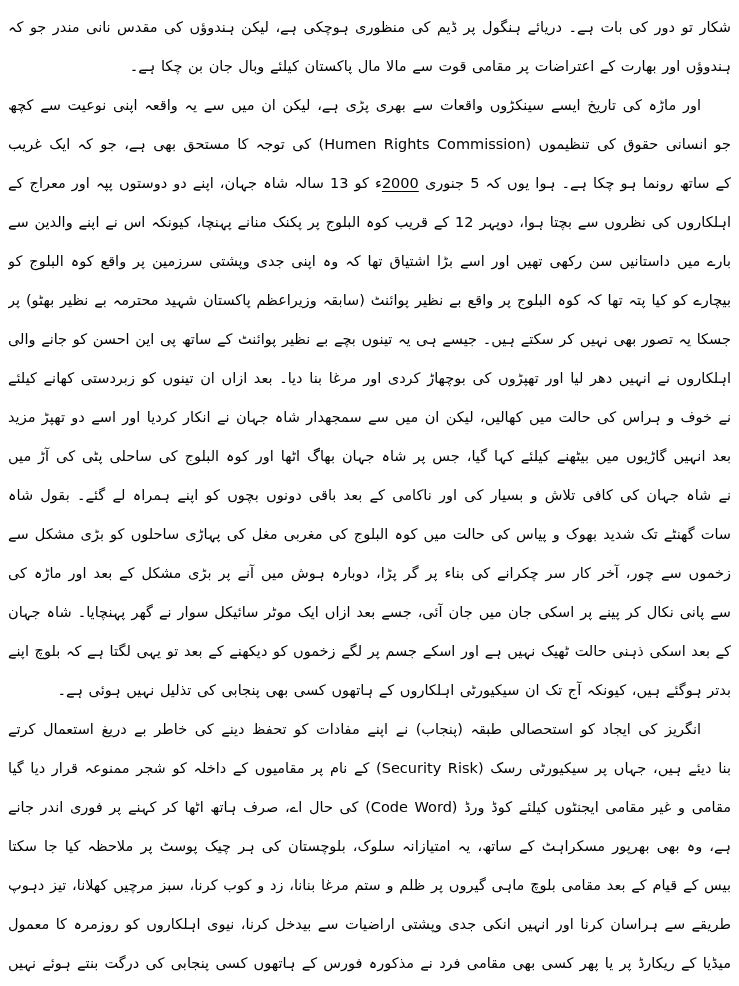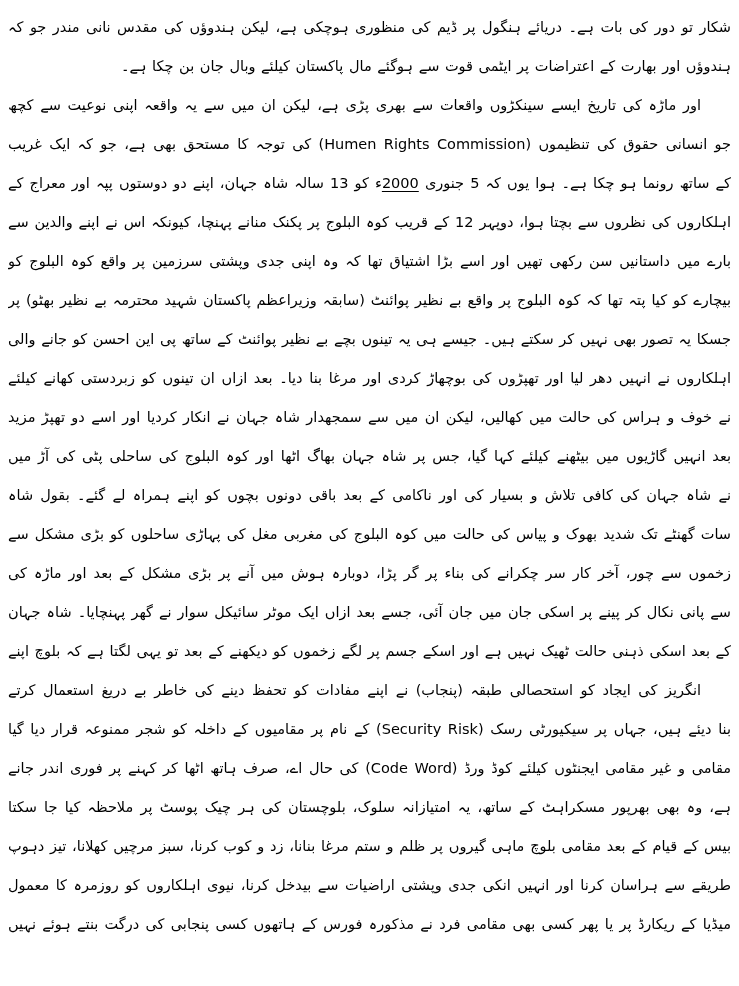--- a/index.html
+++ b/index.html
@@ -48,38 +48,39 @@
     text-underline-offset: 3px;
   }
   
 </style>
 </head>
 <body>
 
 <div class="page" dir="rtl">
     <div class="paragraph">
       <div class="line">شکار تو دور کی بات ہے۔ دریائے ہنگول پر ڈیم کی منظوری ہوچکی ہے، لیکن ہندوؤں کی مقدس نانی مندر جو کہ مجوزہ ڈیم کے اندر آ رہا ہے، جو</div>
-      <div class="line no-justify">ہندوؤں اور بھارت کے اعتراضات پر ایٹمی قوت سے ہوگئے مال پاکستان کیلئے وبال جان بن چکا ہے۔</div>
+      <div class="line no-justify">ہندوؤں اور بھارت کے اعتراضات پر مقامی قوت سے مالا مال پاکستان کیلئے وبال جان بن چکا ہے۔</div>
     </div>
     <div class="paragraph">
       <div class="line indent">اور ماڑہ کی تاریخ ایسے سینکڑوں واقعات سے بھری پڑی ہے، لیکن ان میں سے یہ واقعہ اپنی نوعیت سے کچھ الگ تھلگ بھی ہے،</div>
       <div class="line">جو انسانی حقوق کی تنظیموں (Humen Rights Commission) کی توجہ کا مستحق بھی ہے، جو کہ ایک غریب ماہی گیر کے بچے</div>
       <div class="line">کے ساتھ رونما ہو چکا ہے۔ ہوا یوں کہ 5 جنوری <u>2000</u>ء کو 13 سالہ شاہ جہان، اپنے دو دوستوں پپہ اور معراج کے ہمراہ سیکیورٹی</div>
       <div class="line">اہلکاروں کی نظروں سے بچتا ہوا، دوپہر 12 کے قریب کوہ البلوج پر پکنک منانے پہنچا، کیونکہ اس نے اپنے والدین سے کوہ البلوج کے</div>
       <div class="line">بارے میں داستانیں سن رکھی تھیں اور اسے بڑا اشتیاق تھا کہ وہ اپنی جدی وپشتی سرزمین پر واقع کوہ البلوج کو اچھی طرح سے دیکھ لے۔ اس</div>
       <div class="line">بیچارے کو کیا پتہ تھا کہ کوہ البلوج پر واقع بے نظیر پوائنٹ (سابقہ وزیراعظم پاکستان شہید محترمہ بے نظیر بھٹو) پر انکے ساتھ وہ کچھ ہونے والا،</div>
       <div class="line">جسکا یہ تصور بھی نہیں کر سکتے ہیں۔ جیسے ہی یہ تینوں بچے بے نظیر پوائنٹ کے ساتھ پی این احسن کو جانے والی سڑک پر پہنچے تو انہیں سیکیورٹی</div>
       <div class="line">اہلکاروں نے انہیں دھر لیا اور تھپڑوں کی بوچھاڑ کردی اور مرغا بنا دیا۔ بعد ازاں ان تینوں کو زبردستی کھانے کیلئے مرچیں دیں، جو کہ دو بچوں</div>
       <div class="line">نے خوف و ہراس کی حالت میں کھالیں، لیکن ان میں سے سمجھدار شاہ جہان نے انکار کردیا اور اسے دو تھپڑ مزید لگائے گئے۔ مار پیٹ کے</div>
       <div class="line">بعد انہیں گاڑیوں میں بیٹھنے کیلئے کہا گیا، جس پر شاہ جہان بھاگ اٹھا اور کوہ البلوج کی ساحلی پٹی کی آڑ میں روپوش ہوگیا۔ سیکیورٹی اہلکاروں</div>
       <div class="line">نے شاہ جہان کی کافی تلاش و بسیار کی اور ناکامی کے بعد باقی دونوں بچوں کو اپنے ہمراہ لے گئے۔ بقول شاہ جہان بلوچ کے کہ اس نے</div>
       <div class="line">سات گھنٹے تک شدید بھوک و پیاس کی حالت میں کوہ البلوج کی مغربی مغل کی پہاڑی ساحلوں کو بڑی مشکل سے سر کیا اور گرتے پڑتے،</div>
       <div class="line">زخموں سے چور، آخر کار سر چکرانے کی بناء پر گر پڑا، دوبارہ ہوش میں آنے پر بڑی مشکل کے بعد اور ماڑہ کی مغربی ساحل پر پہنچا اور ایک کشتی</div>
       <div class="line">سے پانی نکال کر پینے پر اسکی جان میں جان آئی، جسے بعد ازاں ایک موٹر سائیکل سوار نے گھر پہنچایا۔ شاہ جہان نے یہ بھی بتایا کہ اس دن</div>
       <div class="line">کے بعد اسکی ذہنی حالت ٹھیک نہیں ہے اور اسکے جسم پر لگے زخموں کو دیکھنے کے بعد تو یہی لگتا ہے کہ بلوچ اپنے ہی وطن میں مہاجروں سے بھی</div>
+      <div class="line no-justify">بدتر ہوگئے ہیں، کیونکہ آج تک ان سیکیورٹی اہلکاروں کے ہاتھوں کسی بھی پنجابی کی تذلیل نہیں ہوئی ہے۔</div>
     </div>
     <div class="paragraph">
       <div class="line indent">انگریز کی ایجاد کو استحصالی طبقہ (پنجاب) نے اپنے مفادات کو تحفظ دینے کی خاطر بے دریغ استعمال کرتے ہوئے، جابجا نوگو ایریا</div>
       <div class="line">بنا دیئے ہیں، جہاں پر سیکیورٹی رسک (Security Risk) کے نام پر مقامیوں کے داخلہ کو شجر ممنوعہ قرار دیا گیا ہے، جبکہ پنجابی یا انکے</div>
       <div class="line">مقامی و غیر مقامی ایجنٹوں کیلئے کوڈ ورڈ (Code Word) کی حال اے، صرف ہاتھ اٹھا کر کہنے پر فوری اندر جانے کی اجازت مل جاتی</div>
       <div class="line">ہے، وہ بھی بھرپور مسکراہٹ کے ساتھ، یہ امتیازانہ سلوک، بلوچستان کی ہر چیک پوسٹ پر ملاحظہ کیا جا سکتا ہے۔ اور ماڑہ میں جناح نیول</div>
       <div class="line">بیس کے قیام کے بعد مقامی بلوچ ماہی گیروں پر ظلم و ستم مرغا بنانا، زد و کوب کرنا، سبز مرچیں کھلانا، تیز دہوپ میں دوڑیں لگوانا، غرض کہ ہر</div>
       <div class="line">طریقے سے ہراسان کرنا اور انہیں انکی جدی وپشتی اراضیات سے بیدخل کرنا، نیوی اہلکاروں کو روزمرہ کا معمول بن چکا ہے، لیکن آج تک</div>
       <div class="line">میڈیا کے ریکارڈ پر یا پھر کسی بھی مقامی فرد نے مذکورہ فورس کے ہاتھوں کسی پنجابی کی درگت بنتے ہوئے نہیں دیکھی ہے، آخر وہ کیا وجوہات</div>
     </div>

